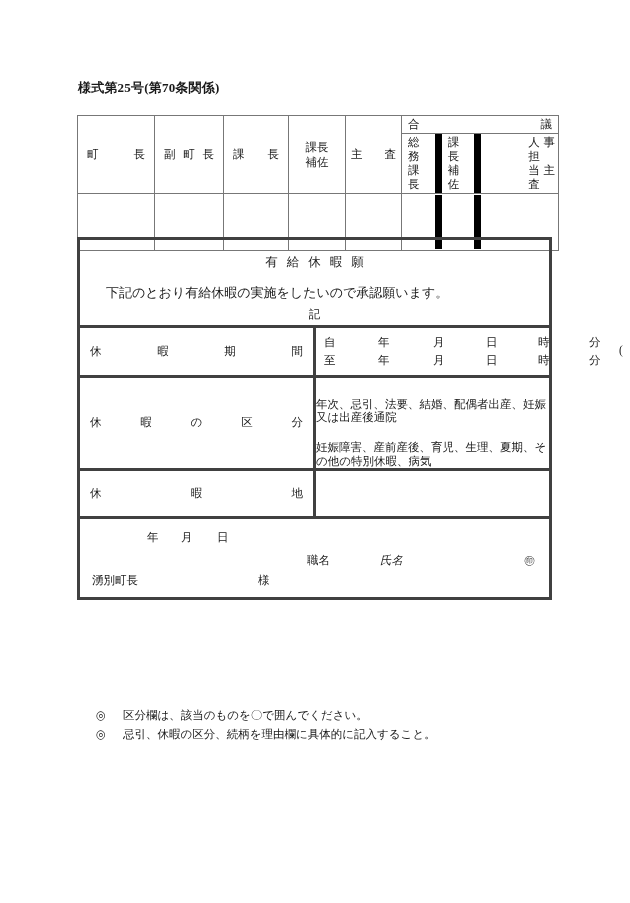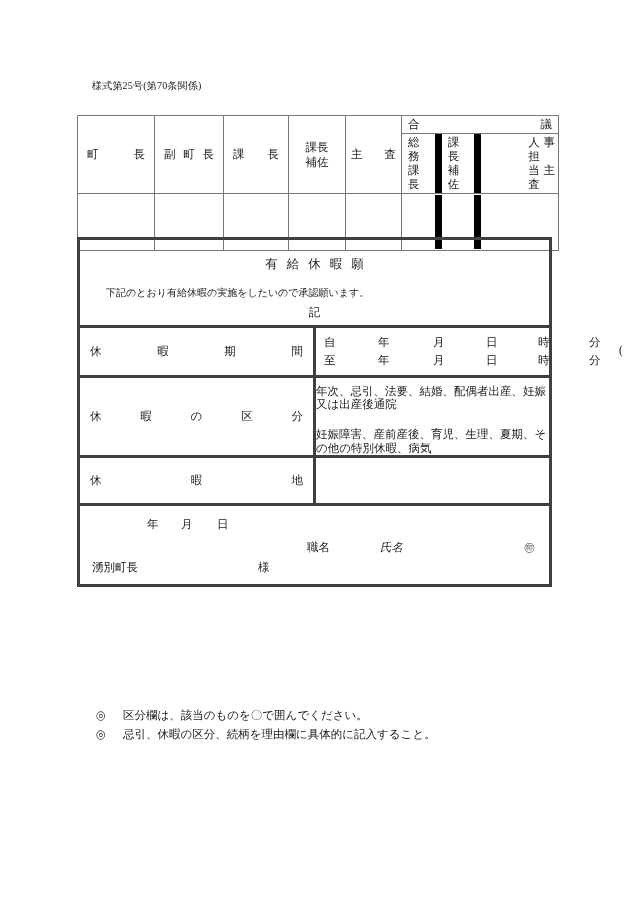--- a/index.html
+++ b/index.html
@@ -19,25 +19,26 @@
     position: absolute;
     left: 0; top: 0;
     width: 630px;
     height: 903px;
     overflow: hidden;
   }
 
   
   .form-number {
     position: absolute;
-    left: 92px;
+    left: 78px;
     top: 79px;
-    font-size: 10px;
+    font-size: 13px;
     letter-spacing: 0.2px;
     white-space: nowrap;
+    font-weight: bold;
   }
 
   
   .approval-table {
     position: absolute;
     left: 77px;
     top: 115px;
     width: 475px;
     border-collapse: collapse;
     table-layout: fixed;
@@ -139,21 +140,21 @@
   }
   .doc-title {
     margin-top: 11px;
     font-size: 12.5px;
     letter-spacing: 9px;
     text-indent: 9px;
     text-align: center;
   }
   .lead-line {
     margin-top: 13px;
-    font-size: 10px;
+    font-size: 13px;
     text-align: left;
     padding-left: 26px;
   }
   .ki-line {
     margin-top: 5px;
     font-size: 11.5px;
     text-align: center;
   }
 
   
@@ -193,21 +194,21 @@
 
   
   .cat-cell {
     height: 68px;
     padding: 0 0 0 17px;
   }
   .cat-line {
     font-size: 11.5px;
     line-height: 1.15;
   }
-  .cat-line.first { margin-top: 7px; }
+  .cat-line.first { margin-top: 20px; }
   .cat-line.second { margin-top: 17px; }
 
   .reason-cell { height: 105px; }
   .place-cell  { height: 45px; }
 
   
   .sign-cell {
     height: 78px;
     padding: 0;
     position: relative;

